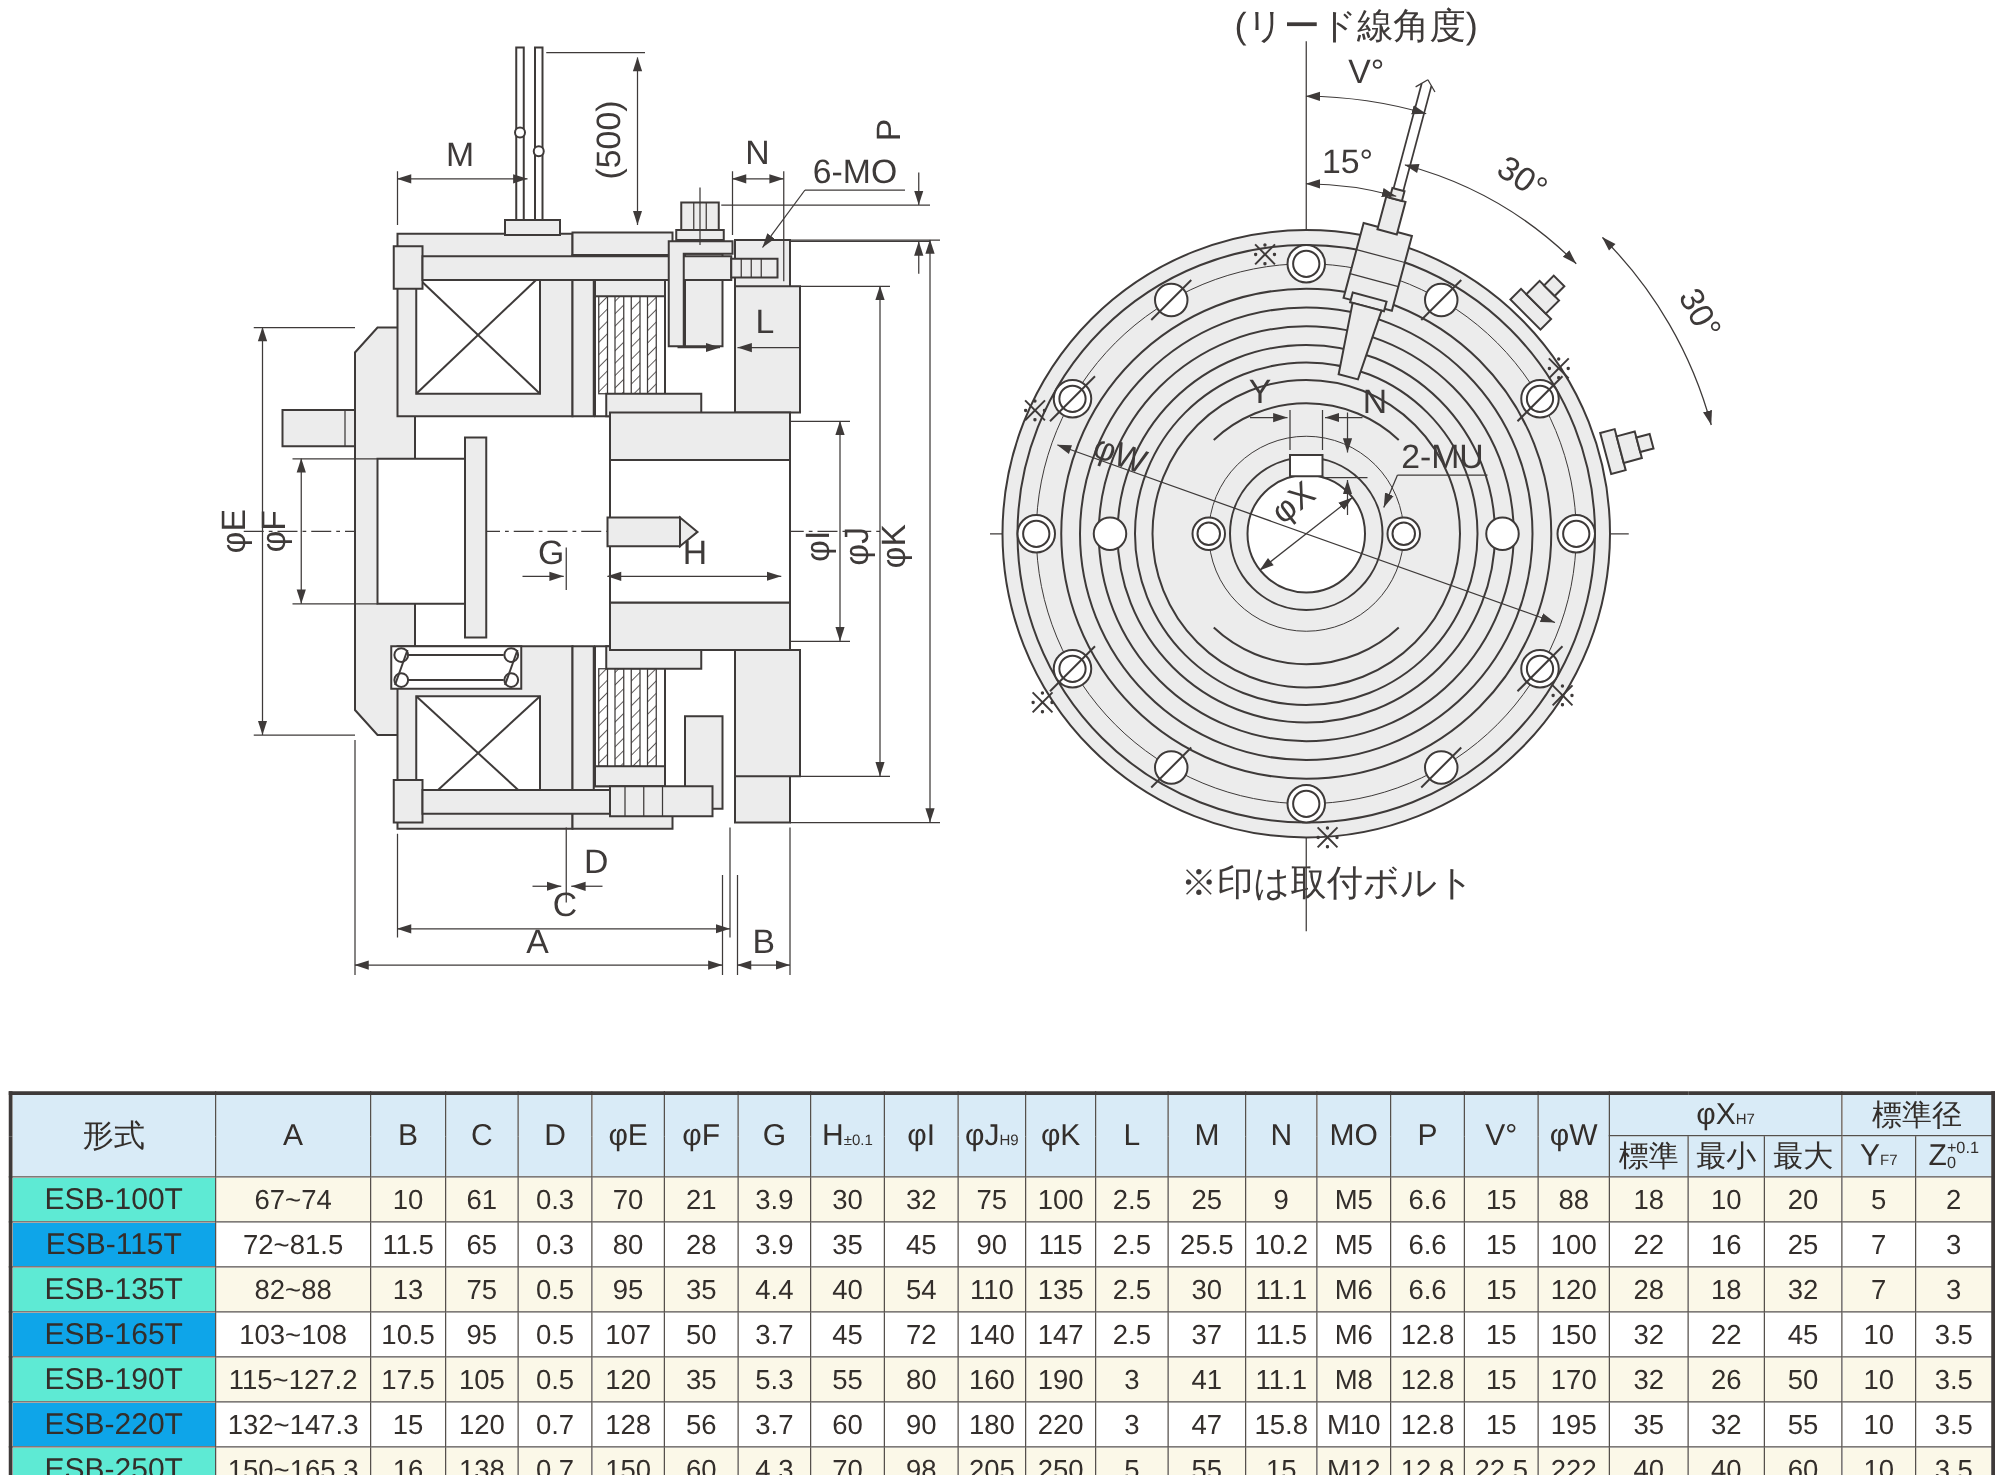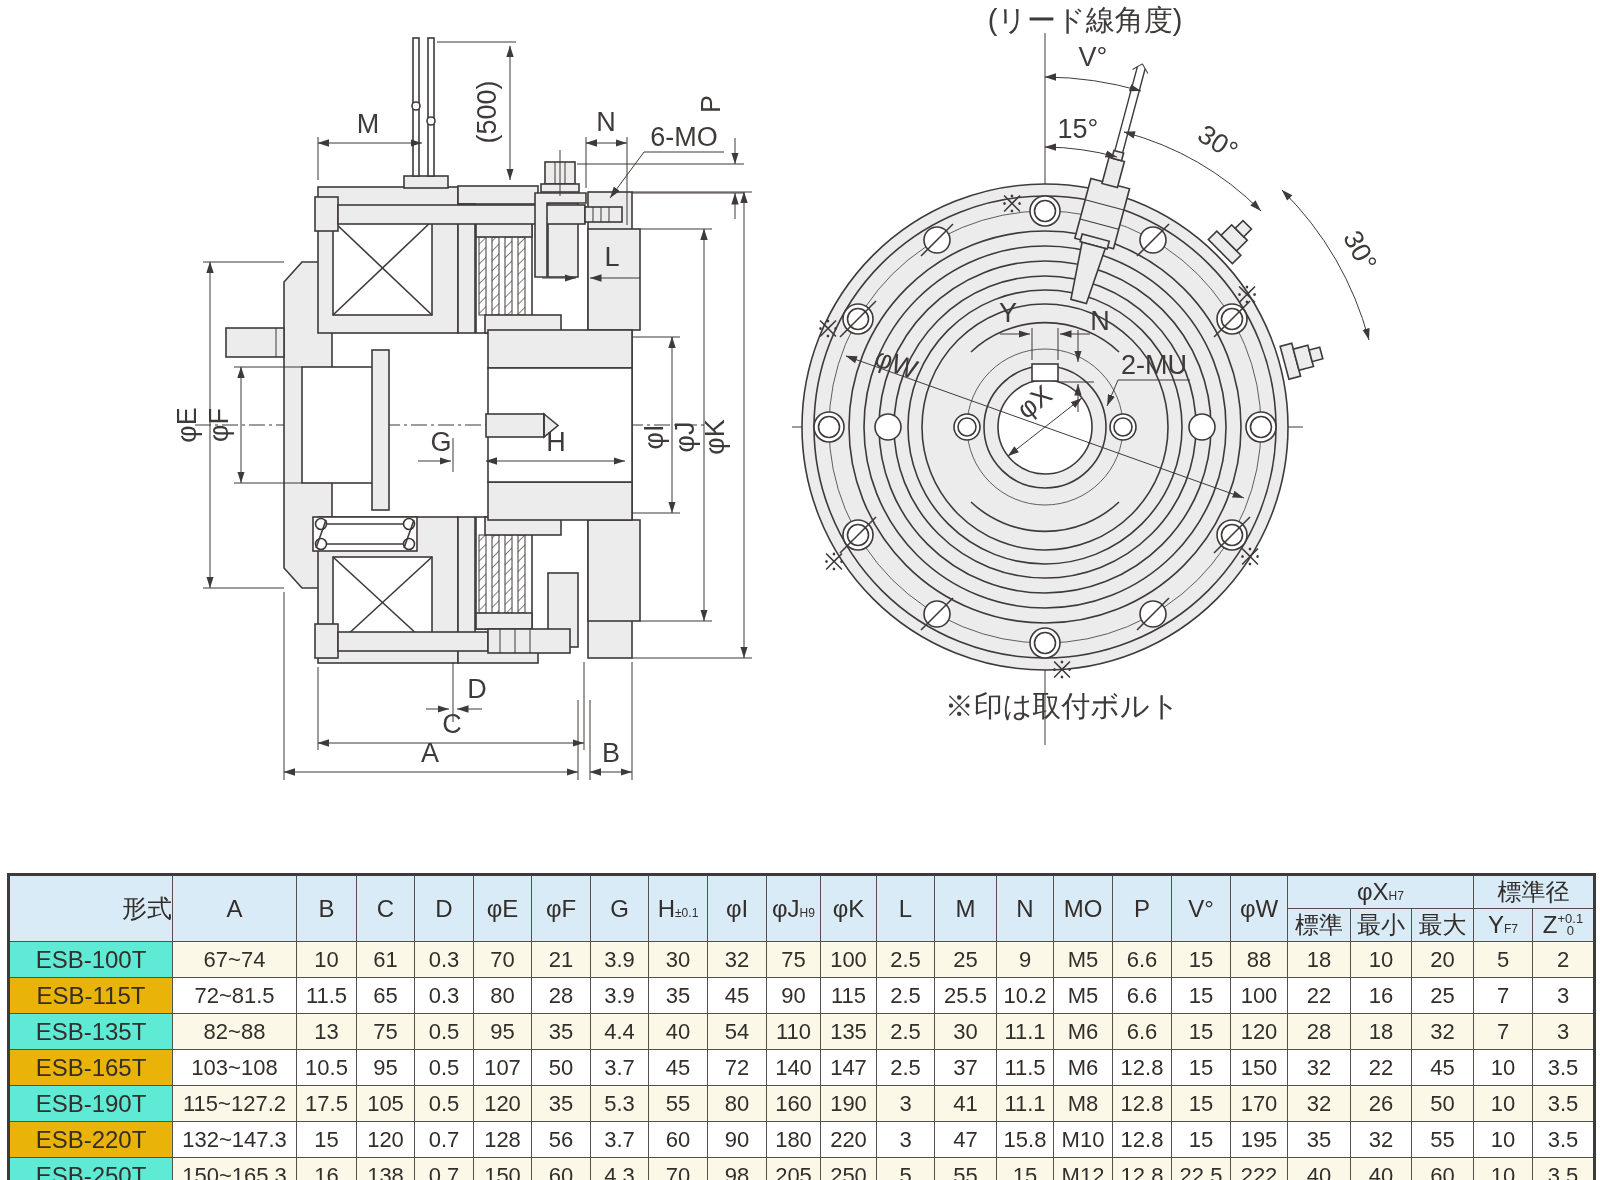--- a/index.html
+++ b/index.html
@@ -9,27 +9,27 @@
   svg text{font-family:"Liberation Sans",sans-serif;fill:#3e3a39;}
   .dimtxt{font-size:27px;}
   .dimtxt-s{font-size:24px;}
   .jp{font-size:29px;}
   
   #tablewrap{position:absolute;left:7px;top:873px;}
   table{border-collapse:collapse;table-layout:fixed;border:3px solid #3e3a39;}
   th,td{border:1px solid #55504c;text-align:center;vertical-align:middle;
         color:#332e2b;padding:0;overflow:hidden;white-space:nowrap;}
   thead th{background:#d9ebf7;font-weight:normal;font-size:24px;height:30px;}
-  thead th.big{font-size:25px;text-align:right;}
+  thead th.big{font-size:25px;}
   td{font-size:22px;height:35px;background:#fbf8e8;}
   td.model{background:#5eead4;font-size:24px;}
   tr.alt td{background:#ffffff;}
-  tr.alt td.model{background:#eab308;}
+  tr.alt td.model{background:#0ea5e9;}
   small{font-size:12px;}
-  .tol{display:inline-block;vertical-align:-2px;text-align:center;font-size:13px;line-height:12px;}
+  .tol{display:inline-block;vertical-align:-2px;text-align:left;font-size:13px;line-height:12px;}
   .tol span{display:block;}
 </style>
 </head>
 <body>
 
 <div id="stage">
 
 <svg id="drawing" width="1600" height="845" viewBox="0 0 1600 845">
   <defs>
     <marker id="ah" markerWidth="13" markerHeight="9" refX="11.5" refY="4.5" orient="auto" markerUnits="userSpaceOnUse">

